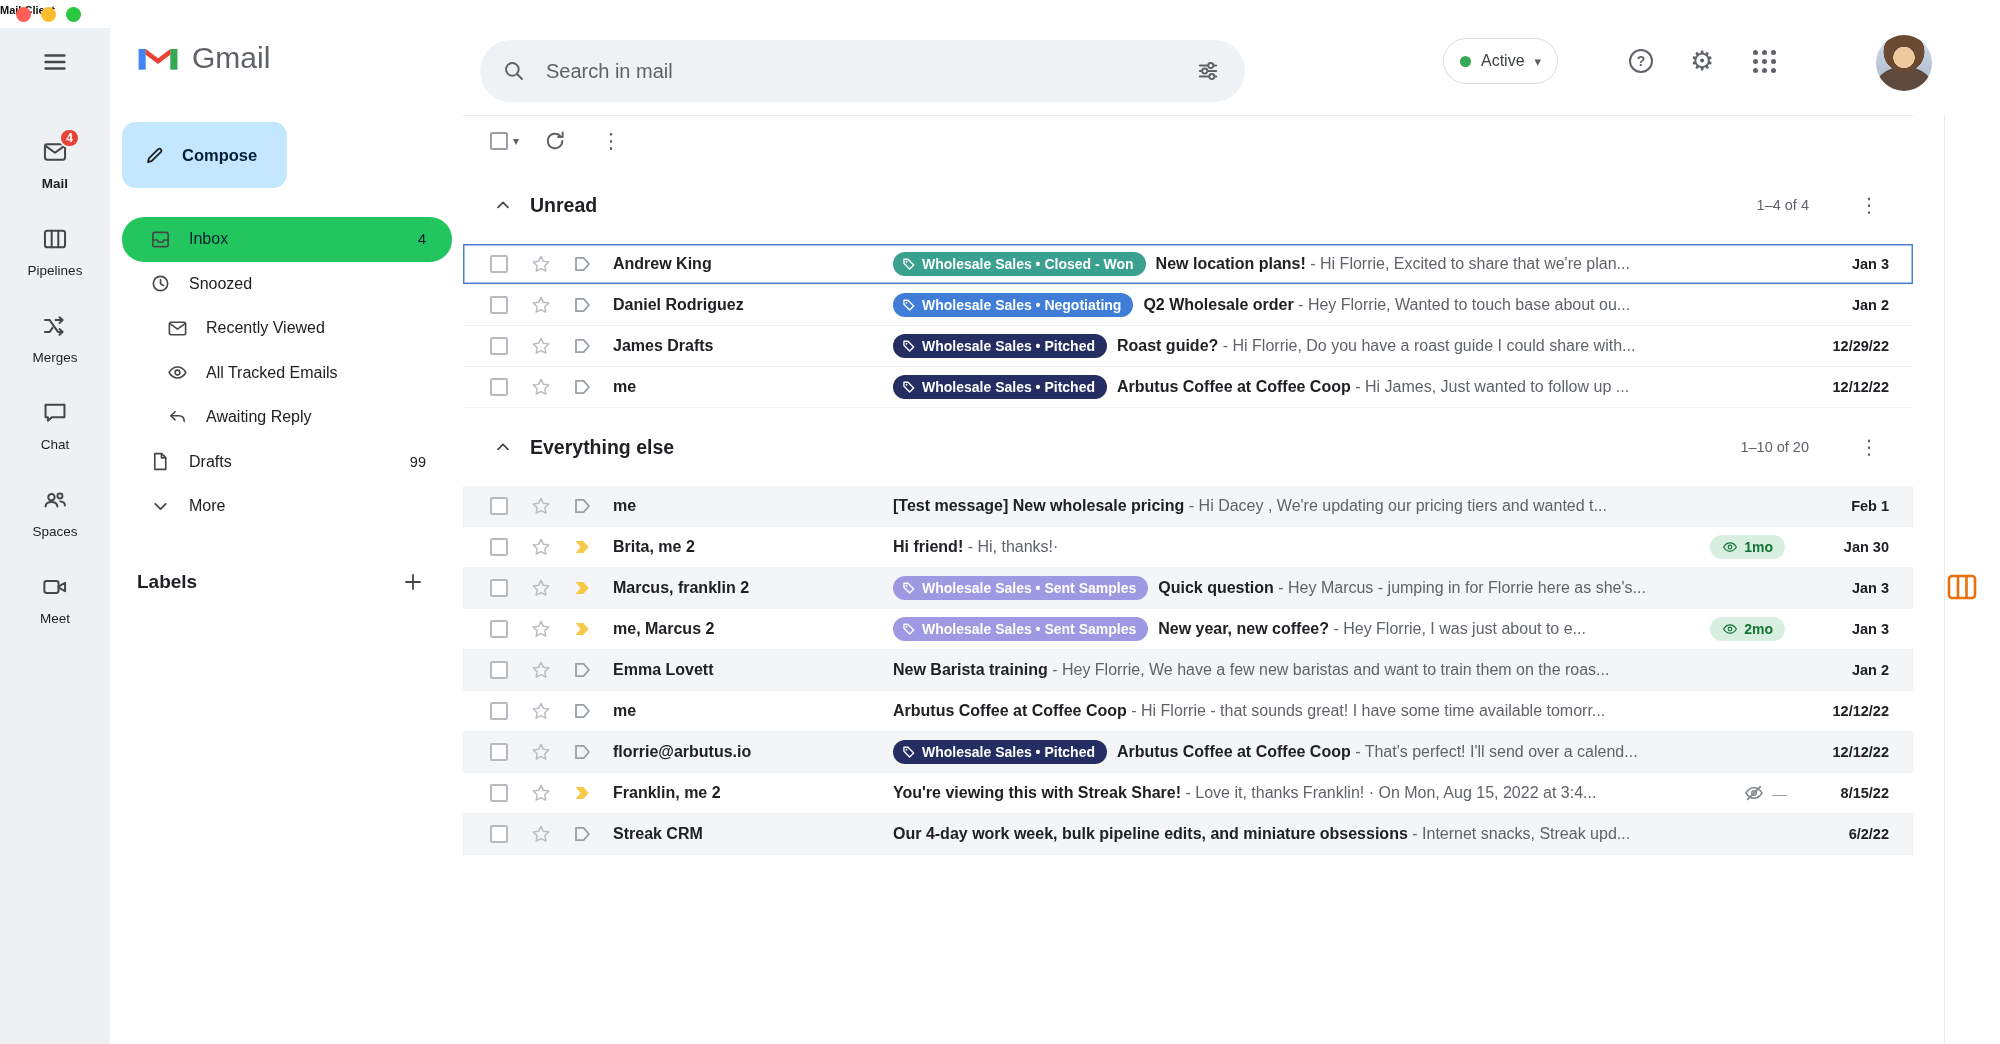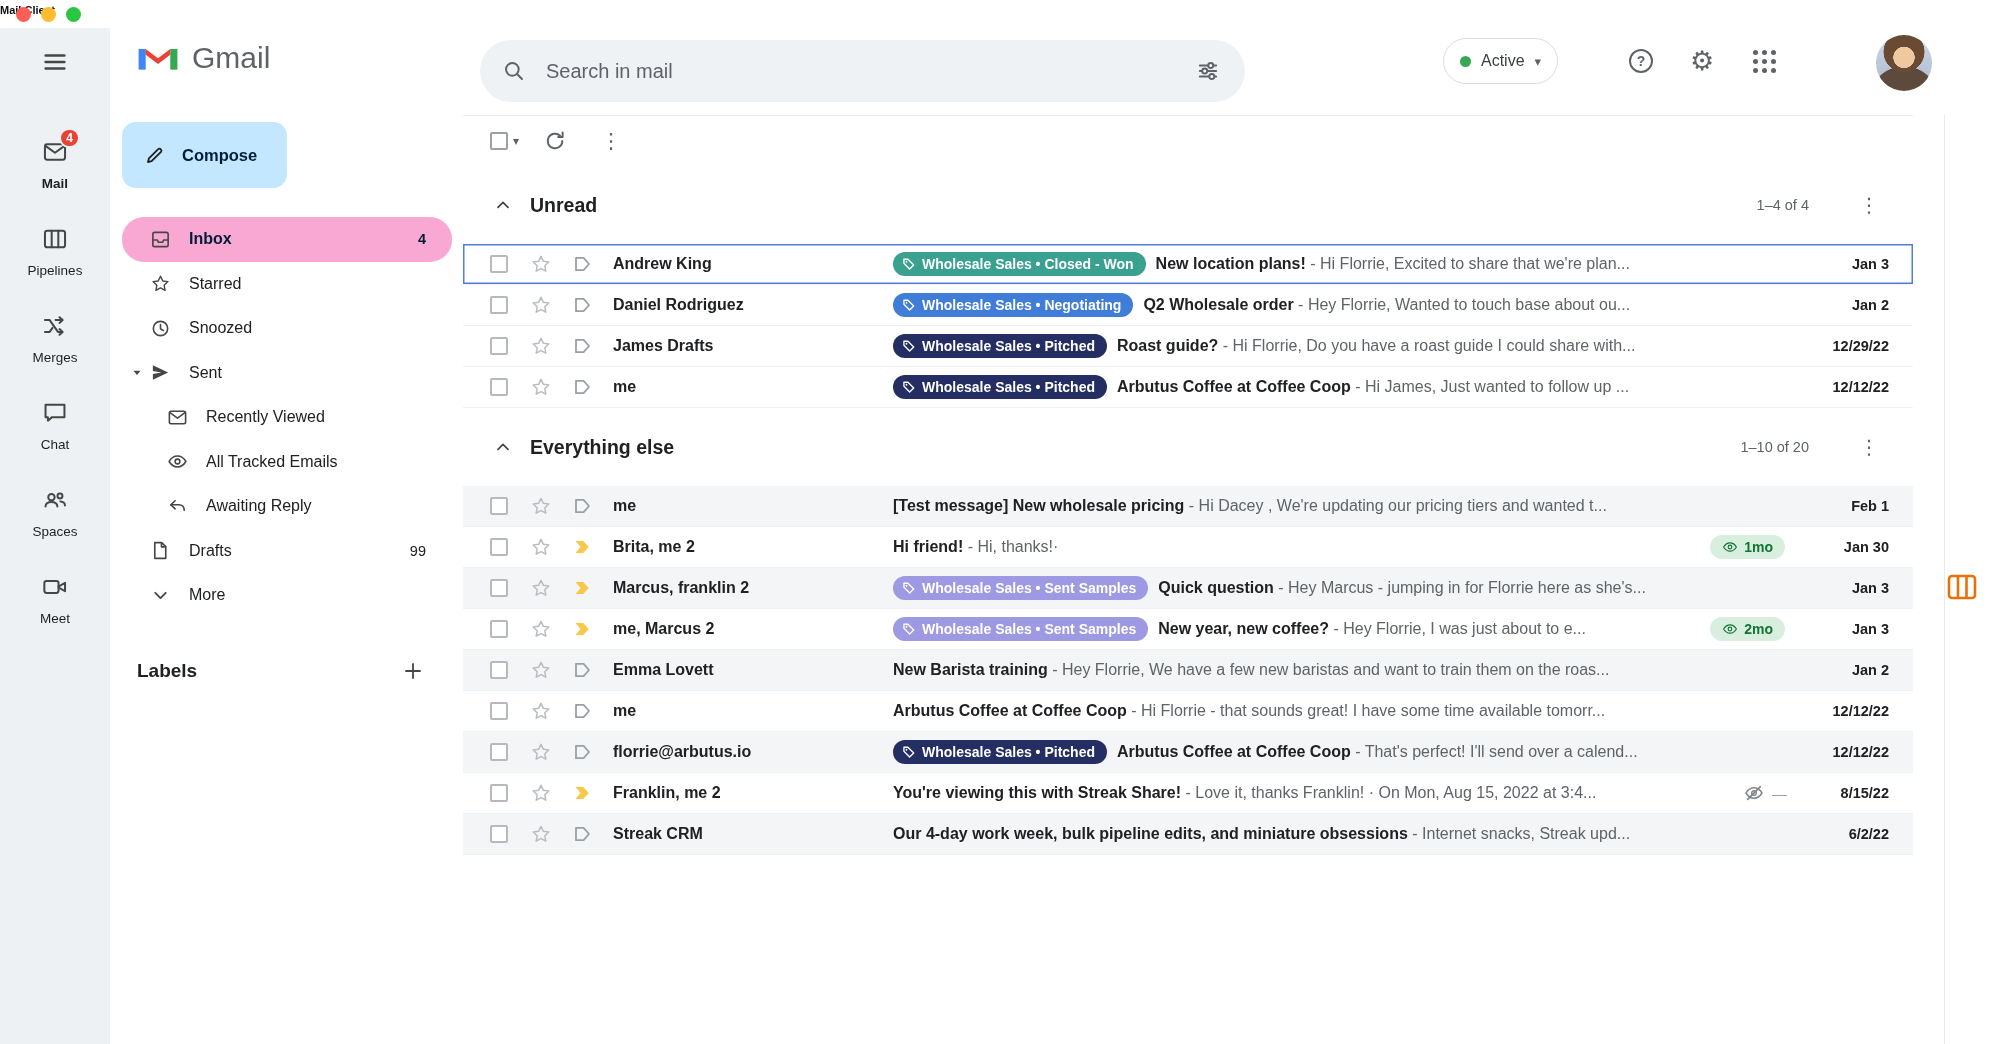--- a/index.html
+++ b/index.html
@@ -47,21 +47,21 @@
   radial-gradient(circle at 50% 40%, #eec9a0 0 24%, rgba(0,0,0,0) 25%),
   radial-gradient(circle at 50% 30%, #6b4a33 0 42%, rgba(0,0,0,0) 43%),
   radial-gradient(circle at 50% 118%, #5d4a3c 0 48%, rgba(0,0,0,0) 49%),
   linear-gradient(180deg,#cfd9e6,#aab8cc)}
 
 
 .sidebar{position:absolute;left:110px;top:115px;bottom:0;width:353px;background:#fff;z-index:9}
 .compose{margin:7px 0 0 12px;height:66px;display:inline-flex;align-items:center;gap:16px;padding:0 30px 0 22px;border-radius:14px;background:#c2e7ff;font-size:16.5px;font-weight:bold;color:#001d35}
 #nav-items{margin-top:29px}
 .nav-item{position:relative;height:44.5px;width:330px;margin-left:12px;display:flex;align-items:center;padding-left:27px;border-radius:22px;font-size:16px;color:#202124;cursor:pointer}
-.nav-item.sel{background:#f9a8d4;font-weight:bold;color:#001d35}
+.nav-item.sel{background:#22c55e;font-weight:normal;color:#001d35}
 .nav-item.sub{padding-left:44px}
 .nav-ic{width:22px;display:flex;justify-content:center}
 .nav-lb{margin-left:18px;white-space:nowrap}
 .nav-ct{margin-left:auto;margin-right:26px;font-size:14.5px}
 .nav-exp{position:absolute;left:8px;top:50%;transform:translateY(-50%);display:flex}
 .labels{margin:31px 0 0 12px;width:330px;height:44px;display:flex;align-items:center;justify-content:space-between;padding:0 22px 0 15px}
 .labels-title{font-size:19px;font-weight:bold;color:#202124}
 .add-label{width:34px;height:34px;display:flex;align-items:center;justify-content:center;border-radius:50%}
 
 
@@ -250,46 +250,25 @@
             <rect x="3" y="3.5" width="16" height="15" rx="1.8" fill="none" stroke="#444746" stroke-width="1.7" stroke-linecap="round" stroke-linejoin="round"></rect>
             <path d="M3 11.5h4.6l1.3 2.4h4.2l1.3-2.4H19" fill="none" stroke="#444746" stroke-width="1.7" stroke-linecap="round" stroke-linejoin="round"></path>
           </svg>
         </span>
         <span class="nav-lb">Inbox</span>
         <span class="nav-ct">4</span>
       </div>
       <div class="nav-item">
         <span class="nav-ic">
           <svg width="21" height="21" viewBox="0 0 22 22">
-            <path d="M11 3.4l2.4 4.9 5.4.7-4 3.8 1 5.4L11 15.6l-4.8 2.6 1-5.4-4-3.8 5.4-.7z" fill="none" stroke="#444746" stroke-width="1.5" stroke-linecap="round" stroke-linejoin="round"></path>
-          </svg>
-        </span>
-        <span class="nav-lb">Starred</span>
-      </div>
-      <div class="nav-item">
-        <span class="nav-ic">
-          <svg width="21" height="21" viewBox="0 0 22 22">
             <circle cx="11" cy="11" r="7.5" fill="none" stroke="#444746" stroke-width="1.7" stroke-linecap="round" stroke-linejoin="round"></circle>
             <path d="M11 6.8v4.5l3.1 1.9" fill="none" stroke="#444746" stroke-width="1.7" stroke-linecap="round" stroke-linejoin="round"></path>
           </svg>
         </span>
         <span class="nav-lb">Snoozed</span>
-      </div>
-      <div class="nav-item">
-        <span class="nav-exp">
-          <svg width="14" height="14" viewBox="0 0 22 22">
-            <path d="M5.5 7.5h11L11 14z" fill="#444746"></path>
-          </svg>
-        </span>
-        <span class="nav-ic">
-          <svg width="21" height="21" viewBox="0 0 22 22">
-            <path d="M3 3.5 19 11 3 18.5l.01-5.8L12 11 3.01 9.3z" fill="#444746"></path>
-          </svg>
-        </span>
-        <span class="nav-lb">Sent</span>
       </div>
       <div class="nav-item sub">
         <span class="nav-ic">
           <svg width="21" height="21" viewBox="0 0 22 22">
             <rect x="2.5" y="4.5" width="17" height="13" rx="1.8" fill="none" stroke="#444746" stroke-width="1.7" stroke-linecap="round" stroke-linejoin="round"></rect>
             <path d="M3.5 6.2 11 11.6 18.5 6.2" fill="none" stroke="#444746" stroke-width="1.7" stroke-linecap="round" stroke-linejoin="round"></path>
           </svg>
         </span>
         <span class="nav-lb">Recently Viewed</span>
       </div>

